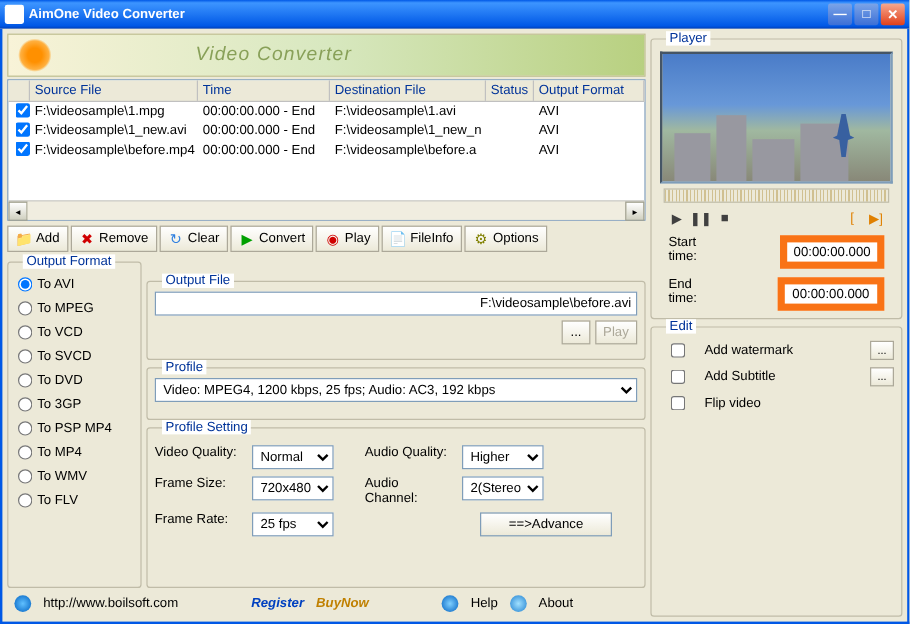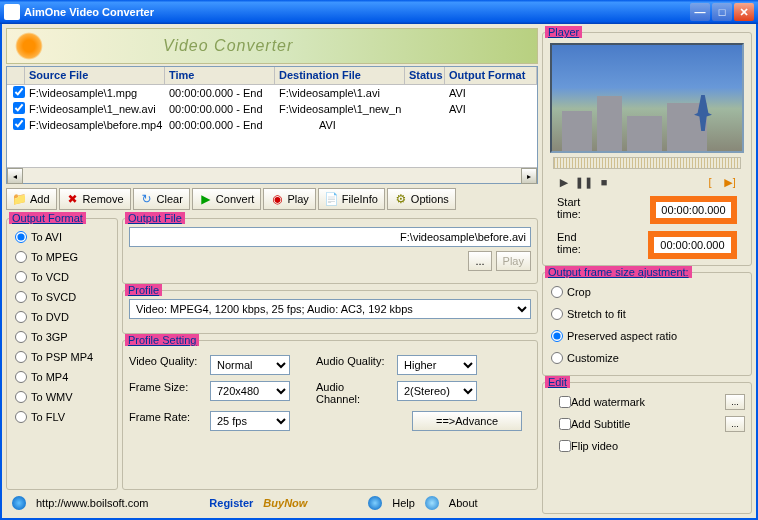--- a/index.html
+++ b/index.html
@@ -10,66 +10,66 @@
 .titlebar-btn { width: 20px; height: 18px; display: flex; align-items: center; justify-content: center; color: white; font-weight: bold; border-radius: 2px; cursor: pointer; }
 .tb-min { background: linear-gradient(#7ba4e8, #3c6fd6); }
 .tb-max { background: linear-gradient(#7ba4e8, #3c6fd6); }
 .tb-close { background: linear-gradient(#f5a88f, #e2401a); }
 .content { padding: 4px; background: #ece9d8; border: 2px solid #0058e6; border-top: none; height: 496px; display: flex; gap: 4px; }
 .left-pane { flex: 1; display: flex; flex-direction: column; gap: 2px; }
 .banner { height: 36px; background: linear-gradient(to right, #f8f3d8, #d8e8c0, #b8d080); border: 1px solid #c0c090; display: flex; align-items: center; padding: 0 8px; position: relative; }
 .banner-logo { width: 28px; height: 28px; background: radial-gradient(circle, #ff9000 30%, #ffb040 60%, transparent 70%); border-radius: 50%; }
 .banner-text { font-style: italic; font-size: 16px; color: #88a058; margin-left: 120px; letter-spacing: 1px; }
 .table-wrap { border: 1px solid #7f9db9; background: white; height: 118px; display: flex; flex-direction: column; }
-.thead { display: flex; background: #ece9d8; border-bottom: 1px solid #c0c0c0; height: 18px; font-weight: bold; }
+.thead { display: flex; background: #ece9d8; border-bottom: 1px solid #c0c0c0; height: 18px; }
 .th { border-right: 1px solid #c0c0c0; padding: 2px 4px; color: #003399; overflow: hidden; white-space: nowrap; }
 .tbody { flex: 1; overflow: hidden; }
 .trow { display: flex; height: 16px; align-items: center; }
 .td { padding: 1px 4px; overflow: hidden; white-space: nowrap; }
 .chk { width: 12px; height: 12px; margin: 0 2px; }
 .hscroll { height: 16px; background: #ece9d8; border-top: 1px solid #c0c0c0; display: flex; }
 .scroll-btn { width: 16px; height: 16px; background: linear-gradient(#fff,#d0d0c0); border: 1px solid #a0a090; display:flex;align-items:center;justify-content:center;font-size:8px; }
 .scroll-track { flex: 1; background: #f0ede0; }
 .toolbar { display: flex; gap: 2px; padding: 2px 0; }
 .tbtn { height: 22px; padding: 0 6px; background: linear-gradient(#fff, #ece9d8); border: 1px solid #aca899; display: flex; align-items: center; gap: 3px; cursor: pointer; }
 .ticon { width: 14px; height: 14px; display: inline-flex; align-items: center; justify-content: center; font-size: 12px; }
 .lower { display: flex; gap: 4px; flex: 1; }
 .group { border: 1px solid #c0bca8; border-radius: 3px; padding: 8px 6px 6px; position: relative; margin-top: 4px; }
-.group-title { position: absolute; top: -7px; left: 2px; background: #ec4899; padding: 0 3px; color: #003399; text-decoration: underline; }
+.group-title { position: absolute; top: -7px; left: 12px; background: #ffffff; padding: 0 3px; color: #003399; }
 .fmt-col { width: 112px; display: flex; flex-direction: column; }
 .fmt-group { flex: 1; }
 .radio-row { display: flex; align-items: center; gap: 4px; height: 20px; padding-left: 2px; }
 .radio-row input { width: 12px; height: 12px; }
-.mid-col { flex: 1; display: flex; flex-direction: column; gap: 2px; }
+.mid-col { flex: 1; display: flex; flex-direction: column; gap: 2px; margin-top: 16px; }
 .ofile-row { display: flex; gap: 4px; align-items: center; margin-top: 2px; }
 .text-input { border: 1px solid #7f9db9; padding: 2px 4px; background: white; height: 20px; flex: 1; }
 .small-btn { height: 20px; padding: 0 6px; border: 1px solid #aca899; background: linear-gradient(#fff,#ece9d8); cursor: pointer; }
 .small-btn:disabled { color: #aca899; }
 .select { border: 1px solid #7f9db9; background: white; height: 20px; padding: 1px 2px; }
 .setting-row { display: flex; align-items: flex-start; gap: 6px; margin-top: 6px; }
 .setting-row label { width: 75px; }
-.setting-row .select { width: 80px; }
+.setting-row .select { width: 68px; }
 .rcol2 { margin-left: 20px; width: 90px; }
 .adv-btn { width: 110px; height: 20px; border: 1px solid #7f9db9; background: linear-gradient(#fff,#ece9d8); cursor:pointer; }
 .footer { display: flex; align-items: center; gap: 10px; padding: 4px 6px; }
 .footer .link { cursor: pointer; }
 .footer .icon { width: 14px; height: 14px; border-radius: 50%; display: inline-block; }
 .right-pane { width: 210px; display: flex; flex-direction: column; }
 .player-group { }
 .preview { width: 194px; height: 110px; border: 2px inset #7f9db9; background: linear-gradient(to bottom, #4a7cc8 0%, #6898d8 40%, #a0b8a0 60%, #888878 100%); margin: 2px auto; position: relative; }
 .preview::after { content:''; position:absolute; right:30px; bottom:20px; width:18px; height:36px; background:#3860a0; clip-path: polygon(40% 0, 60% 0, 80% 50%, 100% 55%, 70% 60%, 60% 100%, 40% 100%, 30% 60%, 0 55%, 20% 50%); }
 .building { position:absolute; bottom:0; background:#9898a0; }
 .seek { height: 12px; border: 1px solid #c0bca8; margin: 4px 4px; background: repeating-linear-gradient(90deg, #d0c090, #d0c090 1px, #ece9d8 1px, #ece9d8 3px); }
 .pctrl { display: flex; gap: 6px; padding: 2px 8px; align-items: center; }
 .pctrl .pb { width: 14px; height: 14px; display:inline-flex; align-items:center; justify-content:center; cursor:pointer; color:#404040; }
 .pb.orange { color: #e08000; margin-left: auto; }
 .time-row { display: flex; align-items: flex-start; justify-content: space-between; padding: 2px 8px; margin-top:3px;gap:48px; }
 .time-val { border: 6px solid #f97316; background: white; padding: 2px 4px; width: 95px; text-align: center; }
 .adjust-group .radio-row, .edit-group .check-row { height: 22px; }
-.check-row { display: flex; align-items: center; gap: 0; padding-left: 10px; }
+.check-row { display: flex; align-items: center; gap: 16px; padding-left: 10px; }
 .check-row input { width: 12px; height: 12px; }
 .check-row .dots { margin-left: auto; width: 20px; height: 16px; border:1px solid #aca899; background:linear-gradient(#fff,#ece9d8); font-size:9px; text-align:center; cursor:pointer; }
 </style>
 </head>
 <body>
 
 <div class="titlebar">
   <span class="titlebar-icon"></span>
   <span>AimOne Video Converter</span>
   <div class="titlebar-btns">
@@ -109,20 +109,21 @@
             <div class="td" style="width:140px">F:\videosample\1_new.avi</div>
             <div class="td" style="width:110px">00:00:00.000 - End</div>
             <div class="td" style="width:130px">F:\videosample\1_new_n</div>
             <div class="td" style="width:40px"></div>
             <div class="td" style="flex:1">AVI</div>
           </div>
           <div class="trow">
             <div class="td" style="width:18px"><input type="checkbox" class="chk" checked="" style=""></div>
             <div class="td" style="width:140px">F:\videosample\before.mp4</div>
             <div class="td" style="width:110px">00:00:00.000 - End</div>
+            <div class="td" style="width:130px">F:\videosample\before.a</div>
             <div class="td" style="width:40px"></div>
             <div class="td" style="flex:1">AVI</div>
           </div>
         </div>
       <div class="hscroll">
         <div class="scroll-btn">◂</div>
         <div class="scroll-track"></div>
         <div class="scroll-btn">▸</div>
       </div>
     </div>
@@ -245,21 +246,21 @@
             <button class="adv-btn">==&gt;Advance</button>
           </div>
         </div>
       </div>
     </div>
 
     <div class="footer">
       <span class="icon" style="background:radial-gradient(#60c0ff,#0060c0)"></span>
       <span class="link">http://www.boilsoft.com</span>
       <span style="flex:0.3"></span>
-      <span class="link" style="color:#0040c0;font-weight:bold;">Register</span>
+      <span class="link" style="color:#0040c0;font-weight:bold;font-style:italic">Register</span>
       <span class="link" style="color:#c08000;font-weight:bold;font-style:italic">BuyNow</span>
       <span style="flex:0.3"></span>
       <span class="icon" style="background:radial-gradient(#80d0ff,#0060c0)"></span>
       <span class="link">Help</span>
       <span class="icon" style="background:radial-gradient(#a0e0ff,#2080d0)"></span>
       <span class="link">About</span>
     </div>
   </div>
 
   <div class="right-pane">
@@ -282,41 +283,20 @@
       <div class="time-row">
         <span>Start time:</span>
         <span class="time-val">00:00:00.000</span>
       </div>
       <div class="time-row">
         <span>End  time:</span>
         <span class="time-val">00:00:00.000</span>
       </div>
     </div>
 
-    <div class="group adjust-group" style="margin-top:6px">
-      <span class="group-title">Output frame size ajustment:</span>
-      <div id="adjust-list">
-          <div class="radio-row">
-            <input type="radio" name="adj" style="">
-            <span>Crop</span>
-          </div>
-          <div class="radio-row">
-            <input type="radio" name="adj" style="">
-            <span>Stretch to fit</span>
-          </div>
-          <div class="radio-row">
-            <input type="radio" name="adj" checked="" style="">
-            <span>Preserved aspect ratio</span>
-          </div>
-          <div class="radio-row">
-            <input type="radio" name="adj" style="">
-            <span>Customize</span>
-          </div>
-        </div>
-    </div>
 
     <div class="group edit-group" style="margin-top:6px;flex:1">
       <span class="group-title">Edit</span>
       <div class="check-row">
           <input type="checkbox" style="">
           <span>Add watermark</span>
           <button class="dots">...</button>
         </div>
       <div class="check-row">
           <input type="checkbox" style="">

